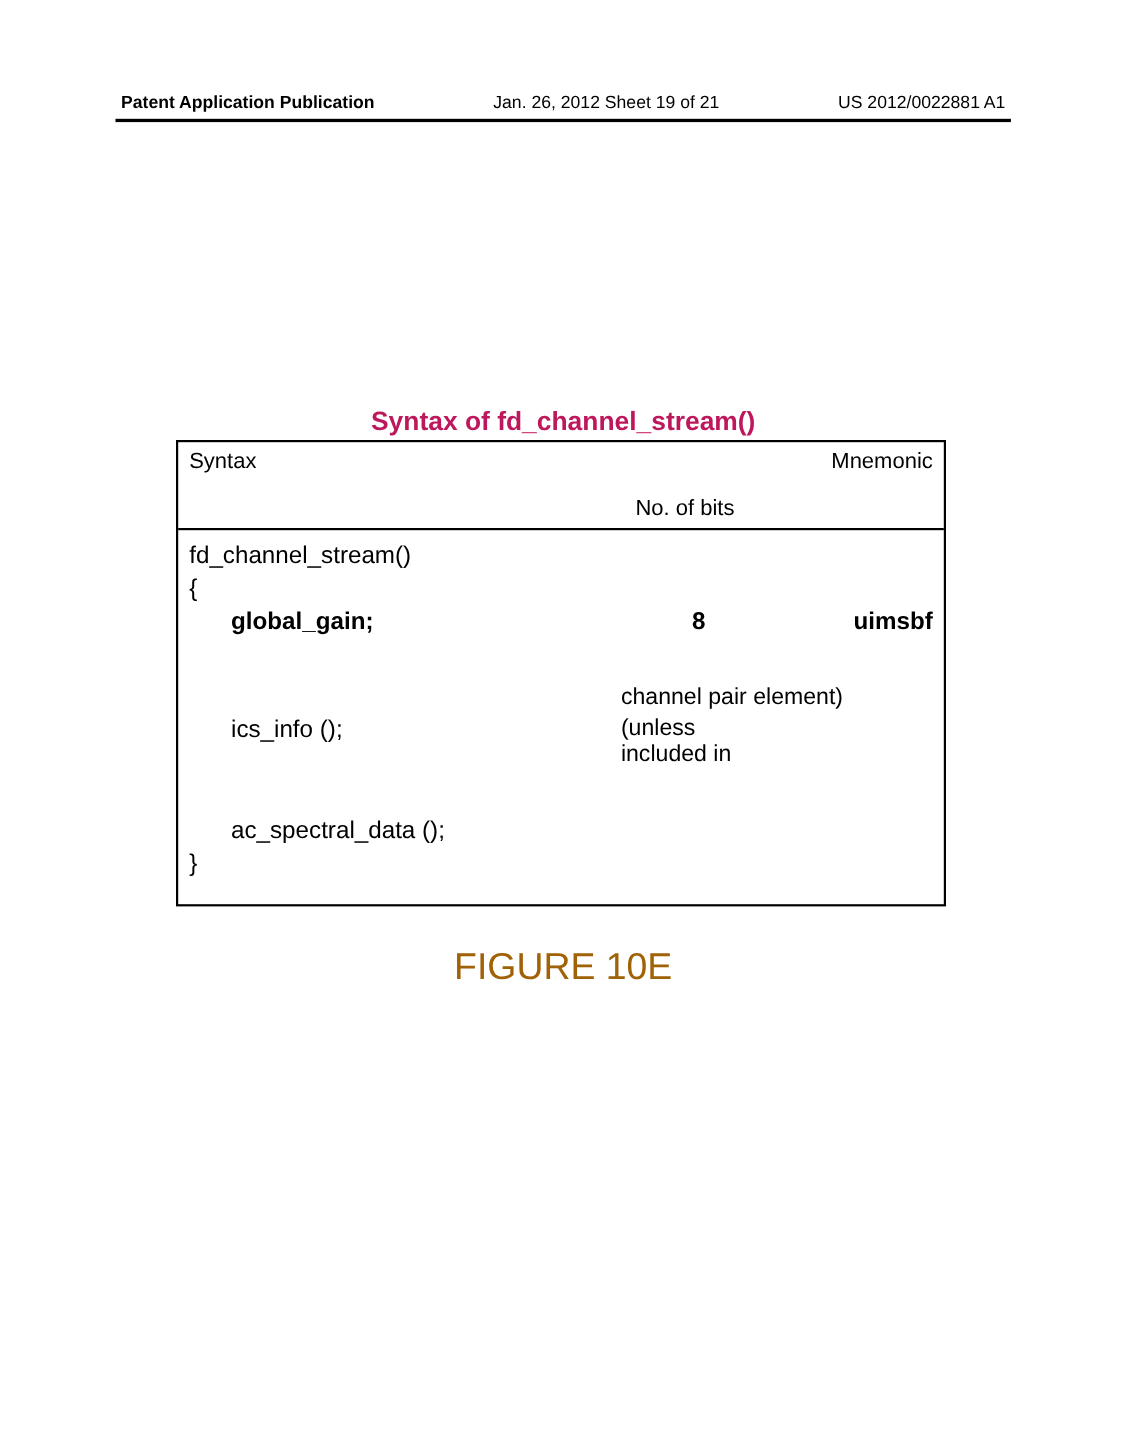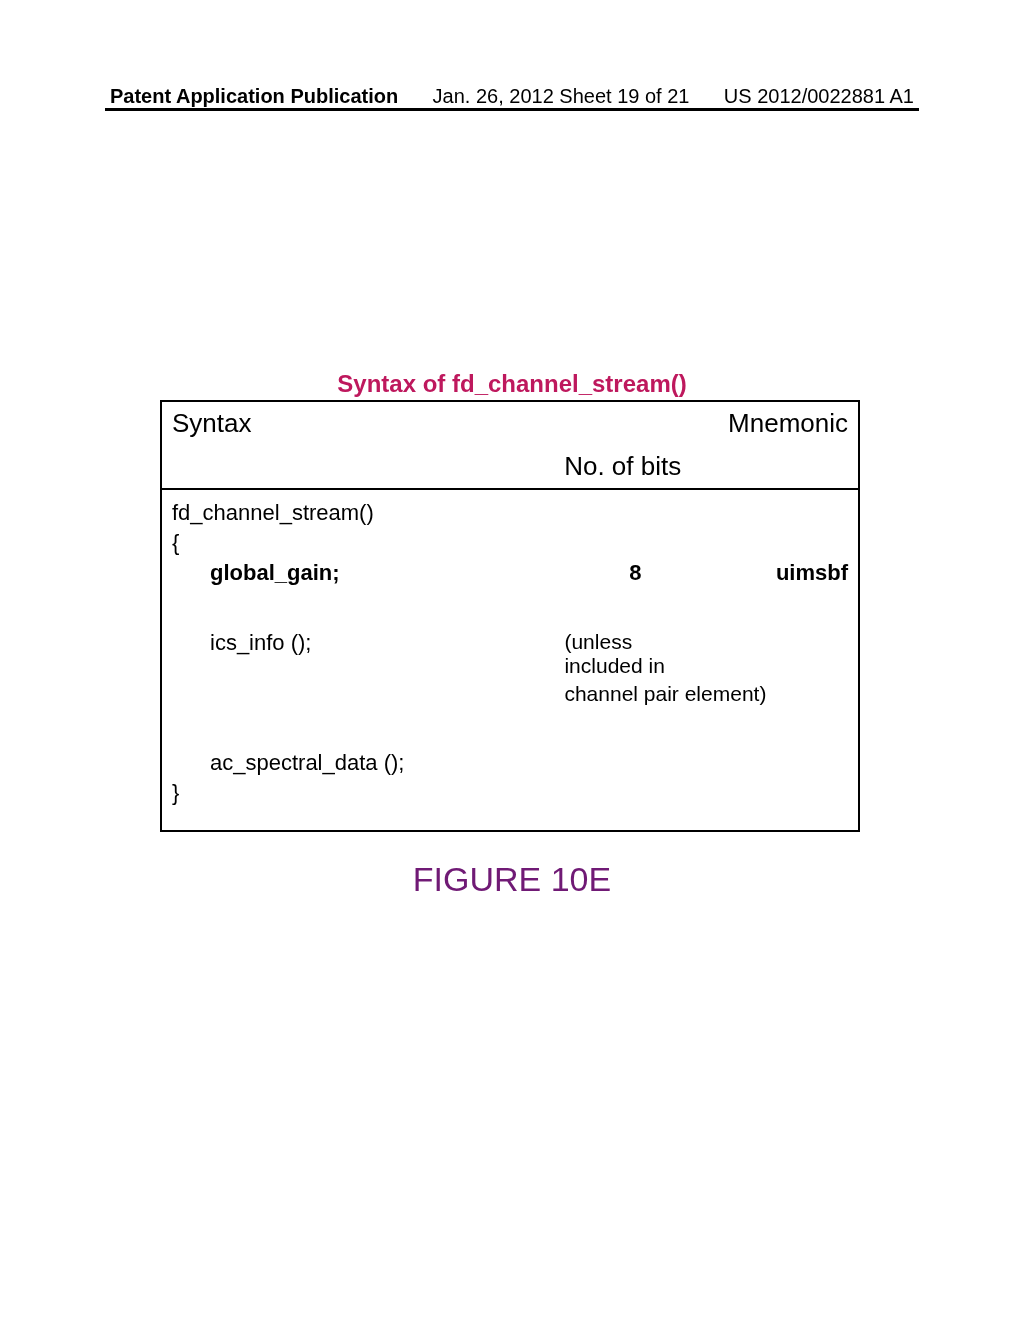--- a/index.html
+++ b/index.html
@@ -15,21 +15,21 @@
       position: relative;
     }
     .header {
       position: absolute;
       top: 85px;
       left: 0;
       right: 0;
       padding: 0 110px;
       display: flex;
       justify-content: space-between;
-      font-size: 20px;
+      font-size: 16px;
       font-weight: bold;
       color: #000;
     }
     .header-left {
       font-weight: bold;
     }
     .header-center {
       font-weight: normal;
     }
     .header-right {
@@ -56,21 +56,21 @@
       position: absolute;
       top: 400px;
       left: 160px;
       width: 700px;
       border: 2px solid #000;
     }
     .table-header-row {
       display: flex;
       border-bottom: 2px solid #000;
       padding: 6px 10px;
-      font-size: 26px;
+      font-size: 20px;
     }
     .col-syntax {
       flex: 3;
     }
     .col-bits {
       flex: 1.2;
       text-align: center;
       margin-top: 43px;
     }
     .col-mnemonic {
@@ -108,21 +108,21 @@
     .note-text {
       font-size: 21px;
     }
     .figure-label {
       position: absolute;
       top: 860px;
       left: 0;
       right: 0;
       text-align: center;
       font-size: 34px;
-      color: #701a75;
+      color: #a16207;
     }
   </style>
 </head>
 <body>
 
 <div class="header">
   <span class="header-left">Patent Application Publication</span>
   <span class="header-center">Jan. 26, 2012  Sheet 19 of 21</span>
   <span class="header-right">US 2012/0022881 A1</span>
 </div>
@@ -147,27 +147,27 @@
       <div class="cell-bits"></div>
       <div class="cell-mnemonic"></div>
     </div>
     <div class="body-row">
       <div class="cell-syntax indent bold">global_gain;</div>
       <div class="cell-bits bold">8</div>
       <div class="cell-mnemonic bold">uimsbf</div>
     </div>
     <div class="spacer"></div>
     <div class="body-row">
+      <div class="cell-syntax indent"></div>
+      <div class="cell-bits note-text" style="text-align:left; flex:2.4;">channel pair element)</div>
+    </div>
+    <div class="body-row">
       <div class="cell-syntax indent">ics_info ();</div>
       <div class="cell-bits note-text" style="text-align:left;">(unless included in</div>
       <div class="cell-mnemonic"></div>
-    </div>
-    <div class="body-row">
-      <div class="cell-syntax indent"></div>
-      <div class="cell-bits note-text" style="text-align:left; flex:2.4;">channel pair element)</div>
     </div>
     <div class="spacer"></div>
     <div class="body-row">
       <div class="cell-syntax indent">ac_spectral_data ();</div>
       <div class="cell-bits"></div>
       <div class="cell-mnemonic"></div>
     </div>
     <div class="body-row">
       <div class="cell-syntax">}</div>
       <div class="cell-bits"></div>

